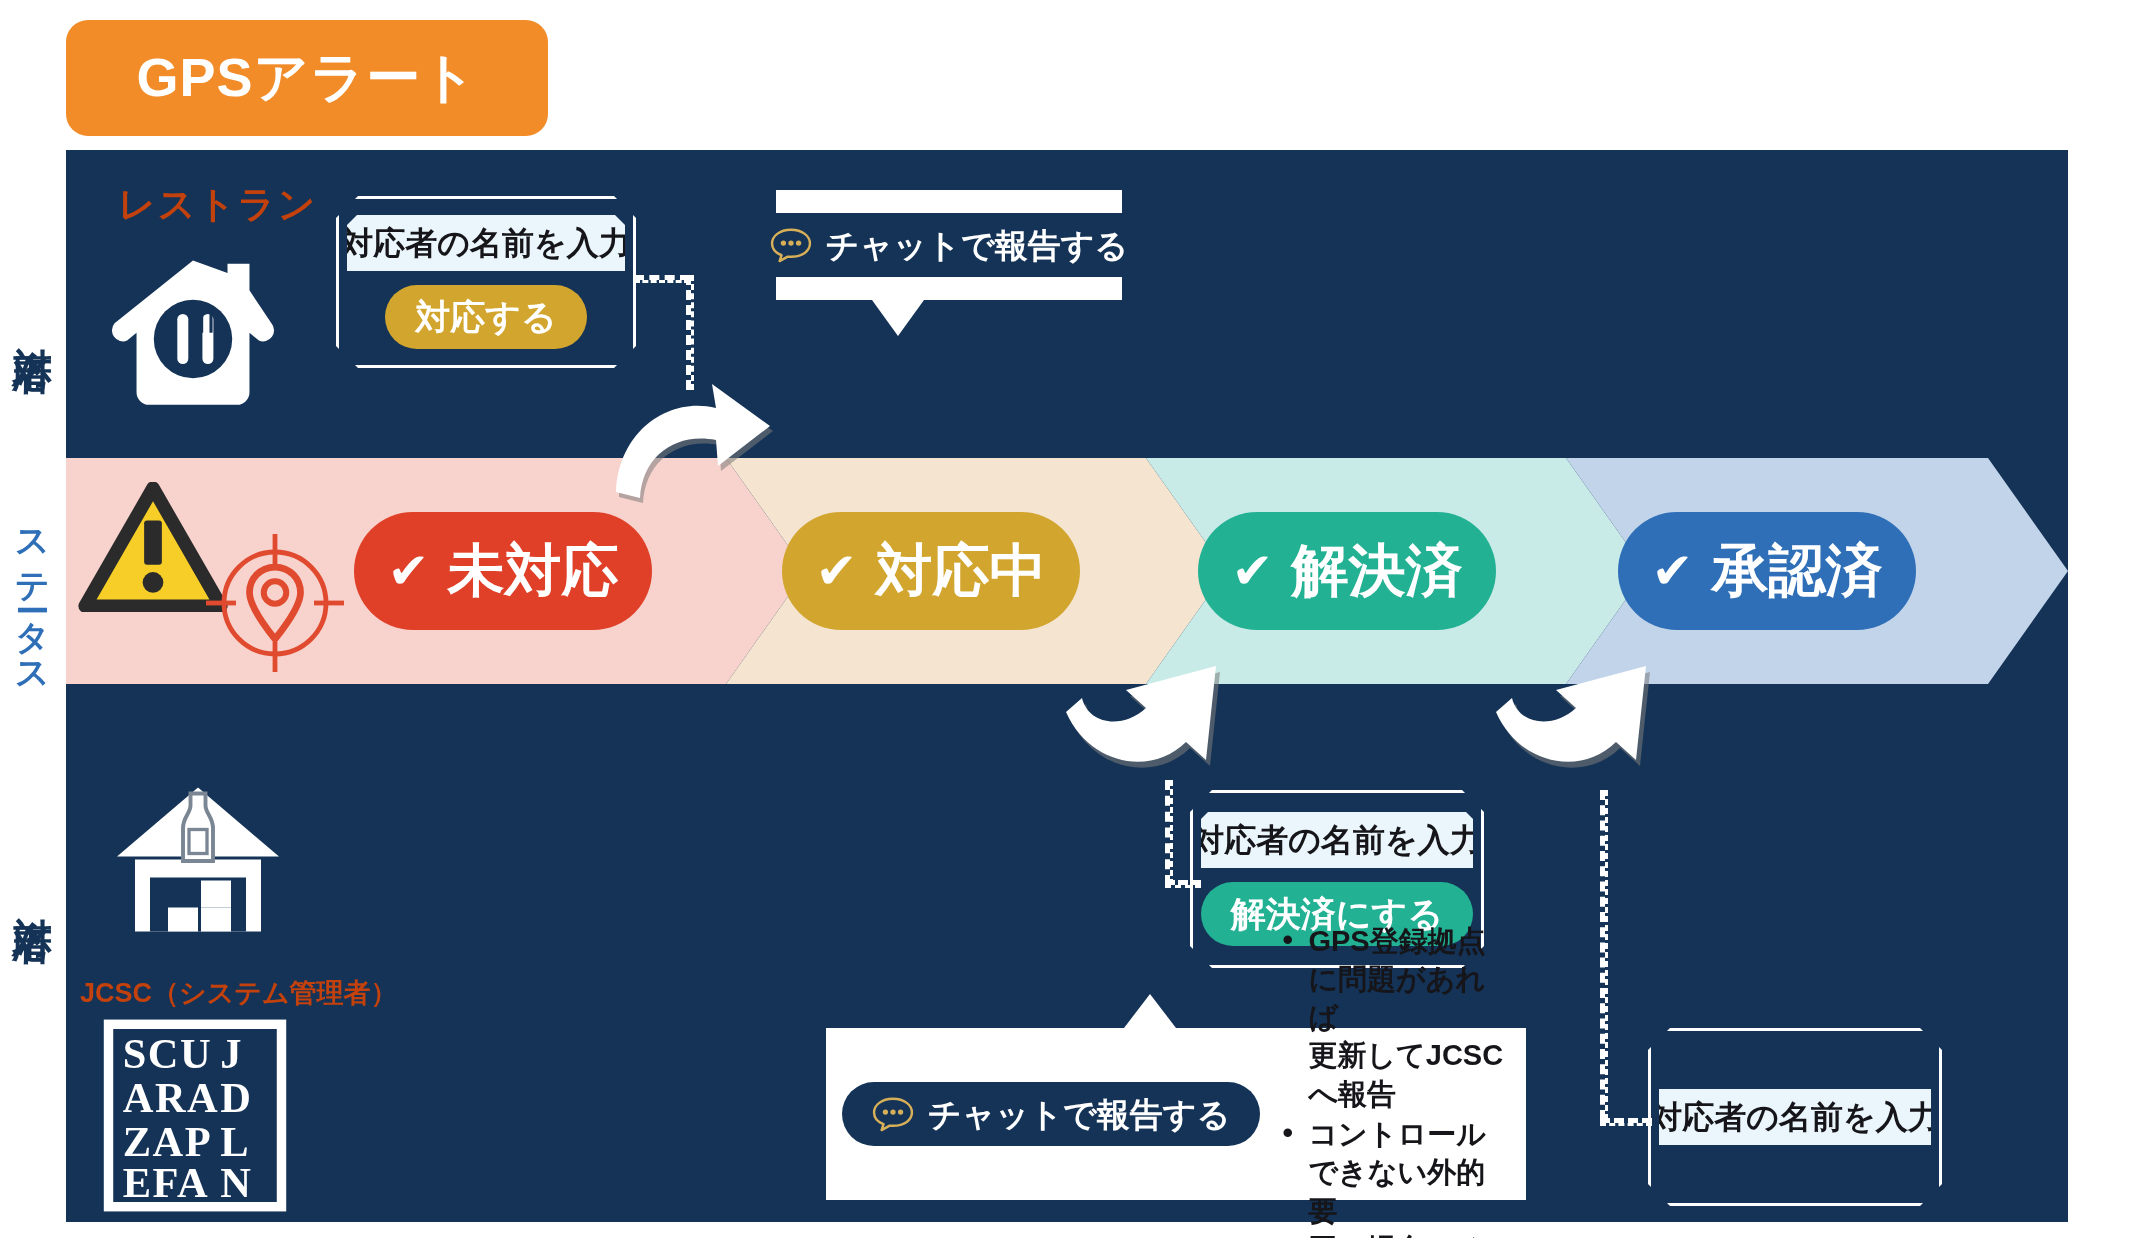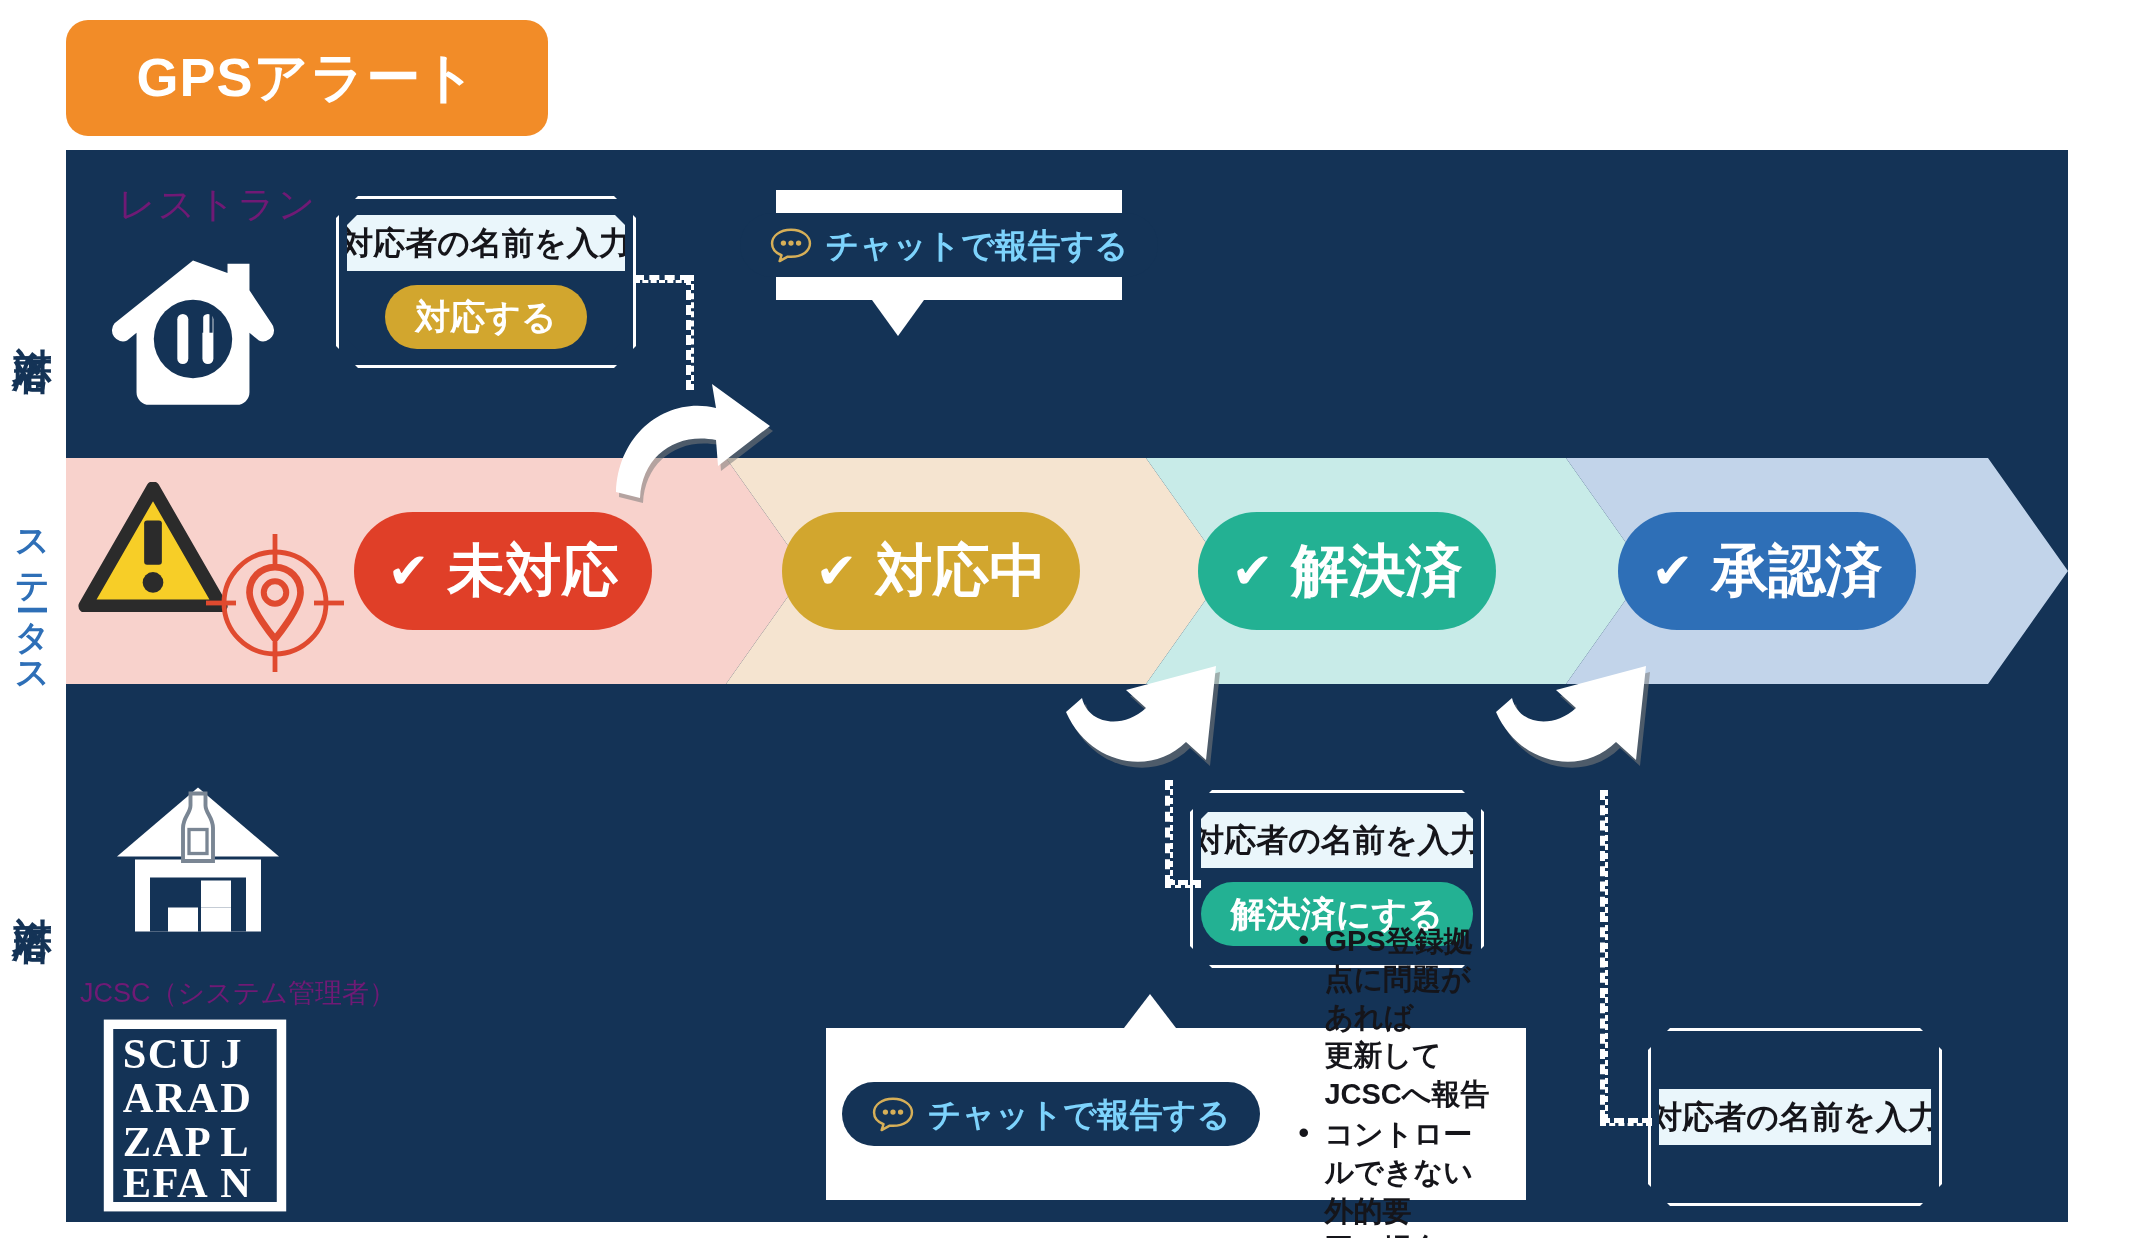--- a/index.html
+++ b/index.html
@@ -66,21 +66,21 @@
   .pill.p1{ left:782px;  width:298px; background:#D2A62E; }
   .pill.p2{ left:1198px; width:298px; background:#23B193; }
   .pill.p3{ left:1618px; width:298px; background:#2E6FB7; }
 
   
   .warn-ico{ position:absolute; left:78px; top:482px; width:150px; height:130px; }
   .gps-ico { position:absolute; left:200px; top:528px; width:150px; height:150px; }
 
   
   .actor-label{
-    position:absolute; color:#701a75; font-weight:normal; white-space:nowrap;
+    position:absolute; color:#c2410c; font-weight:bold; white-space:nowrap;
   }
   .lbl-restaurant  { left:118px; top:180px; font-size:37px; letter-spacing:2px; }
   .lbl-distributor { left:80px;  top:722px; font-size:29px; letter-spacing:1px; }
   .lbl-jcsc        { left:80px;  top:975px; font-size:27px; letter-spacing:0px; }
 
   .icon-restaurant { position:absolute; left:98px;  top:248px; width:190px; height:160px; }
   .icon-warehouse  { position:absolute; left:108px; top:770px; width:180px; height:170px; }
   .icon-stamp      { position:absolute; left:100px; top:1018px; width:190px; height:195px; }
 
   
@@ -115,21 +115,21 @@
   
   .octo-a{ left:336px;  top:196px;  width:300px; height:172px; }
   .octo-b{ left:1190px; top:790px;  width:294px; height:178px; }
   .octo-c{ left:1648px; top:1028px; width:294px; height:178px; }
 
   
   .callout{ position:absolute; background:#ffffff; }
   .callout .tail{ position:absolute; width:0; height:0; }
 
   .chat-btn{
-    background:#143356; border-radius:46px; color:#7dd3fc;
+    background:#143356; border-radius:46px; color:#ffffff;
     font-size:33px; font-weight:bold; white-space:nowrap;
     display:inline-flex; align-items:center; gap:14px;
     padding:14px 30px; line-height:1;
   }
   .chat-ico{ width:42px; height:36px; flex:0 0 auto; }
 
   .callout-top{
     left:776px; top:190px; width:346px; height:110px;
     display:flex; align-items:center; justify-content:center;
   }
@@ -142,21 +142,21 @@
   .callout-bot{
     left:826px; top:1028px; width:700px; height:172px;
     display:flex; align-items:center; gap:18px; padding:0 16px;
   }
   .callout-bot .tail{
     left:298px; top:-34px;
     border-left:26px solid transparent; border-right:26px solid transparent;
     border-bottom:34px solid #ffffff;
   }
   .bul{ list-style:none; color:#15151a; font-size:29px; font-weight:bold; line-height:1.32; }
-  .bul li{ position:relative; padding-left:30px; margin:2px 16px; white-space:pre-line; }
+  .bul li{ position:relative; padding-left:30px; margin:2px 0; white-space:pre-line; }
   .bul li:before{ content:"\2022"; position:absolute; left:4px; top:-2px; font-size:30px; }
 
   
   .dash{ position:absolute; border-color:#ffffff; border-style:dashed; }
 
   
   .arrow{ position:absolute; }
 </style>
 </head>
 <body>

